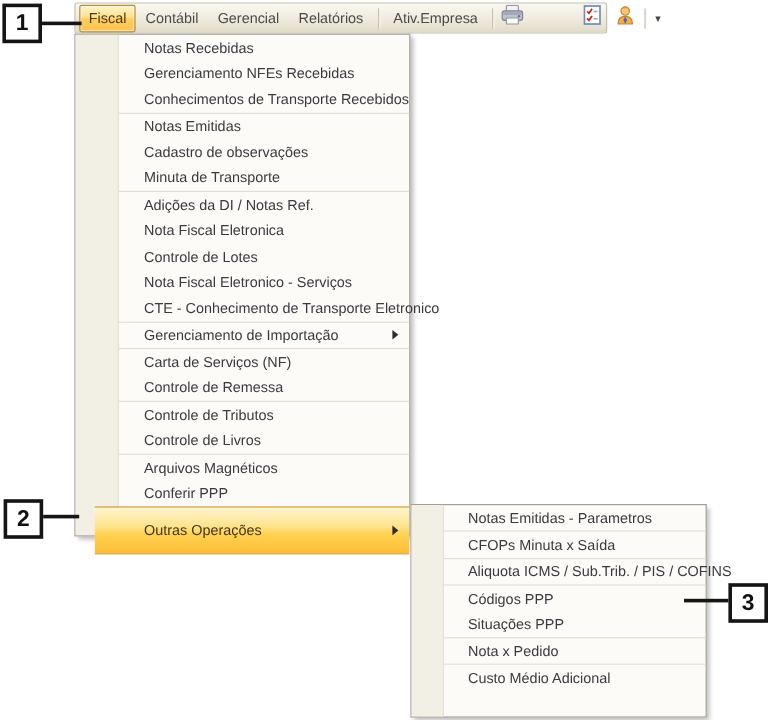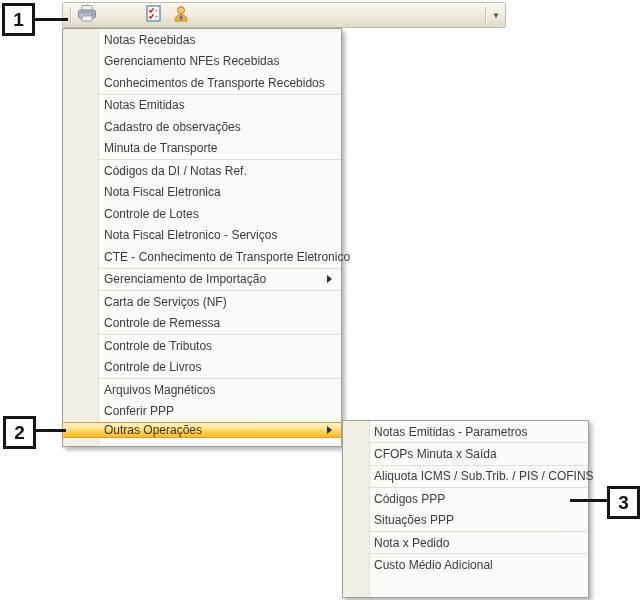--- a/index.html
+++ b/index.html
@@ -45,27 +45,27 @@
     content:"";position:absolute;left:0;top:0;bottom:0;width:35px;
     background:#F2EFE5;border-right:1px solid #E4E0D2;
   }
   #fiscal-menu{left:62px;top:28px;width:280px;height:419px;}
   #outras-submenu{left:342px;top:420px;width:247px;height:178px;z-index:5;}
   #outras-submenu::before{width:26px;}
 
   .mi{
     position:relative;height:21.5px;flex:0 0 auto;display:flex;align-items:center;
     padding-left:41px;padding-right:8px;box-sizing:border-box;
-    font-size:12px;color:#3A3A40;white-space:nowrap;cursor:default;z-index:1;
+    font-size:12px;color:#3A3A40;white-space:nowrap;cursor:default;z-index:1;margin-left:16px;
   }
   #outras-submenu .mi{padding-left:31px;height:21.4px;}
   .sep{height:1px;background:#E3E0D2;margin-left:36px;flex:0 0 auto;position:relative;z-index:1;}
   #outras-submenu .sep{margin-left:27px;}
   .mi.hl{
-    height:16px;
+    height:40px;
     background:linear-gradient(#FEF5D0,#FFE38B 42%,#FFD254 58%,#FFBC32);
     border-top:1px solid #D69D2F;border-bottom:1px solid #D69D2F;
     color:#40341A;
   }
   .mi-arrow{
     position:absolute;right:9px;top:50%;margin-top:-4px;width:0;height:0;
     border-left:5px solid #2E2E2E;border-top:4px solid transparent;border-bottom:4px solid transparent;
   }
 
   
@@ -80,20 +80,39 @@
   #cline-1{left:35px;top:18px;width:33px;}
   #callout-2{left:3px;top:416px;}
   #cline-2{left:35px;top:429px;width:31px;}
   #callout-3{left:607px;top:486px;}
   #cline-3{left:570px;top:499px;width:38px;}
 </style>
 </head>
 <body>
 
 <div class="menubar">
+  <div class="mb-items">
+
+  <div class="mb-item active">
+        <span>Fiscal</span>
+      </div>
+      <div class="mb-item">
+        <span>Contábil</span>
+      </div>
+      <div class="mb-item">
+        <span>Gerencial</span>
+      </div>
+      <div class="mb-item">
+        <span>Relatórios</span>
+      </div>
+      <div class="vsep"></div>
+      <div class="mb-item">
+        <span>Ativ.Empresa</span>
+      </div>
+    </div>
   <div class="mb-tools">
     <div class="vsep"></div>
     <div class="tb-btn">
       <span>
         <svg width="20" height="17" viewBox="0 0 20 17">
           <rect x="5" y="0.5" width="10" height="5.5" rx="1" fill="#F2F2F5" stroke="#97979F" stroke-width="1"></rect>
           <rect x="1.5" y="5" width="17" height="8" rx="2" fill="#BCC2CE" stroke="#7F8493" stroke-width="1"></rect>
           <rect x="2.5" y="6" width="15" height="2.5" fill="#A2A9BA"></rect>
           <circle cx="15.5" cy="9.5" r="1" fill="#6F7485"></circle>
           <rect x="5" y="11" width="10" height="5" rx="0.5" fill="#FAFAFA" stroke="#97979F" stroke-width="1"></rect>
@@ -150,21 +169,21 @@
     <div class="mi">
       <span>Cadastro de observações</span>
 
     </div>
     <div class="mi">
       <span>Minuta de Transporte</span>
 
     </div>
     <div class="sep"></div>
     <div class="mi">
-      <span>Códigos da DI / Notas Ref.</span>
+      <span>Adições da DI / Notas Ref.</span>
 
     </div>
     <div class="mi">
       <span>Nota Fiscal Eletronica</span>
 
     </div>
     <div class="mi">
       <span>Controle de Lotes</span>
 
     </div>

